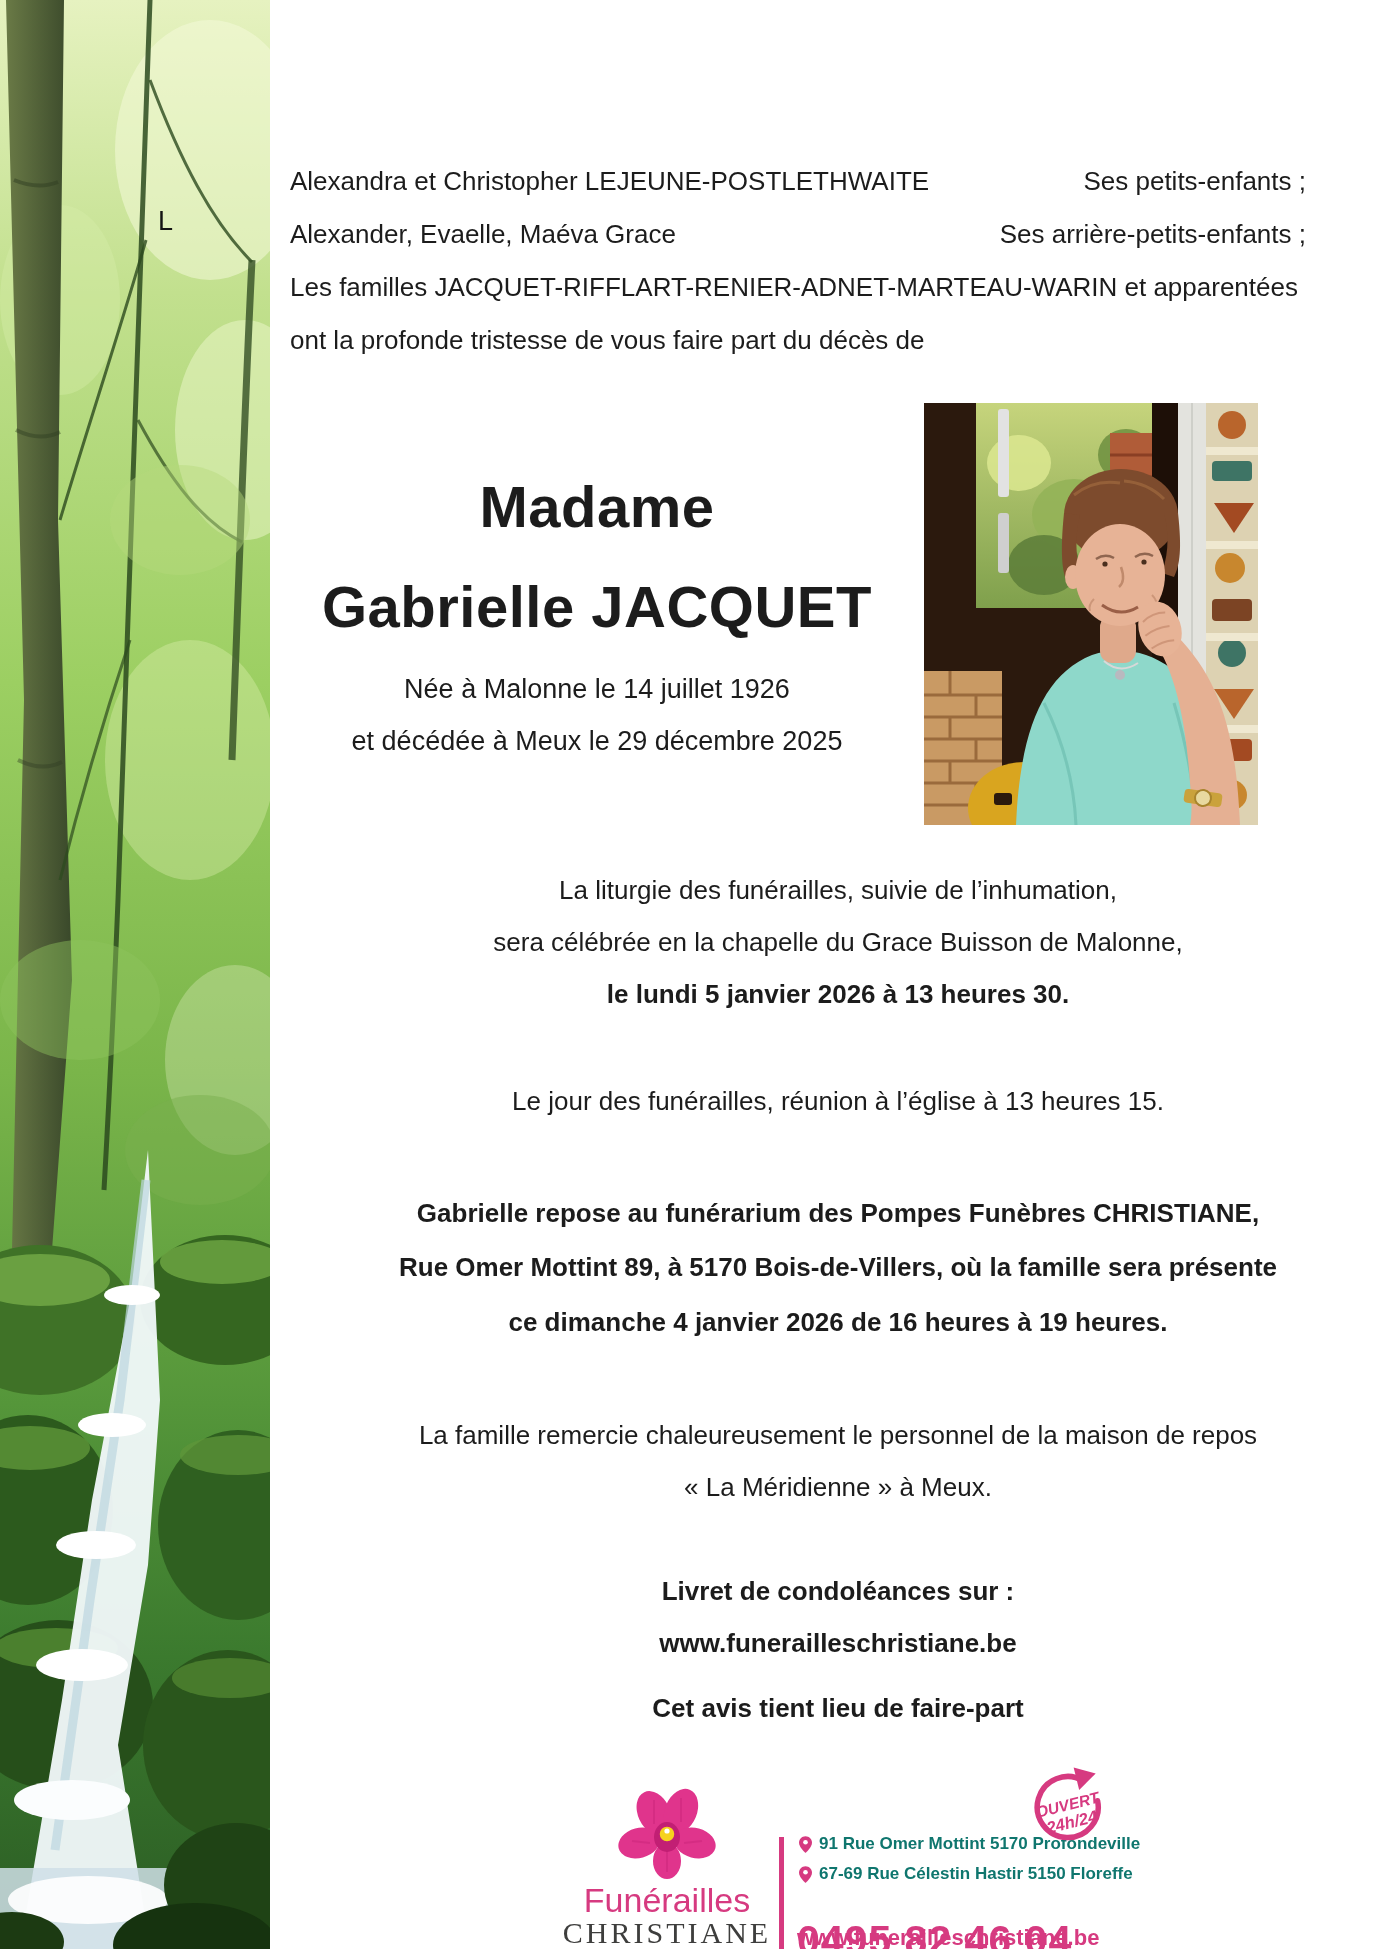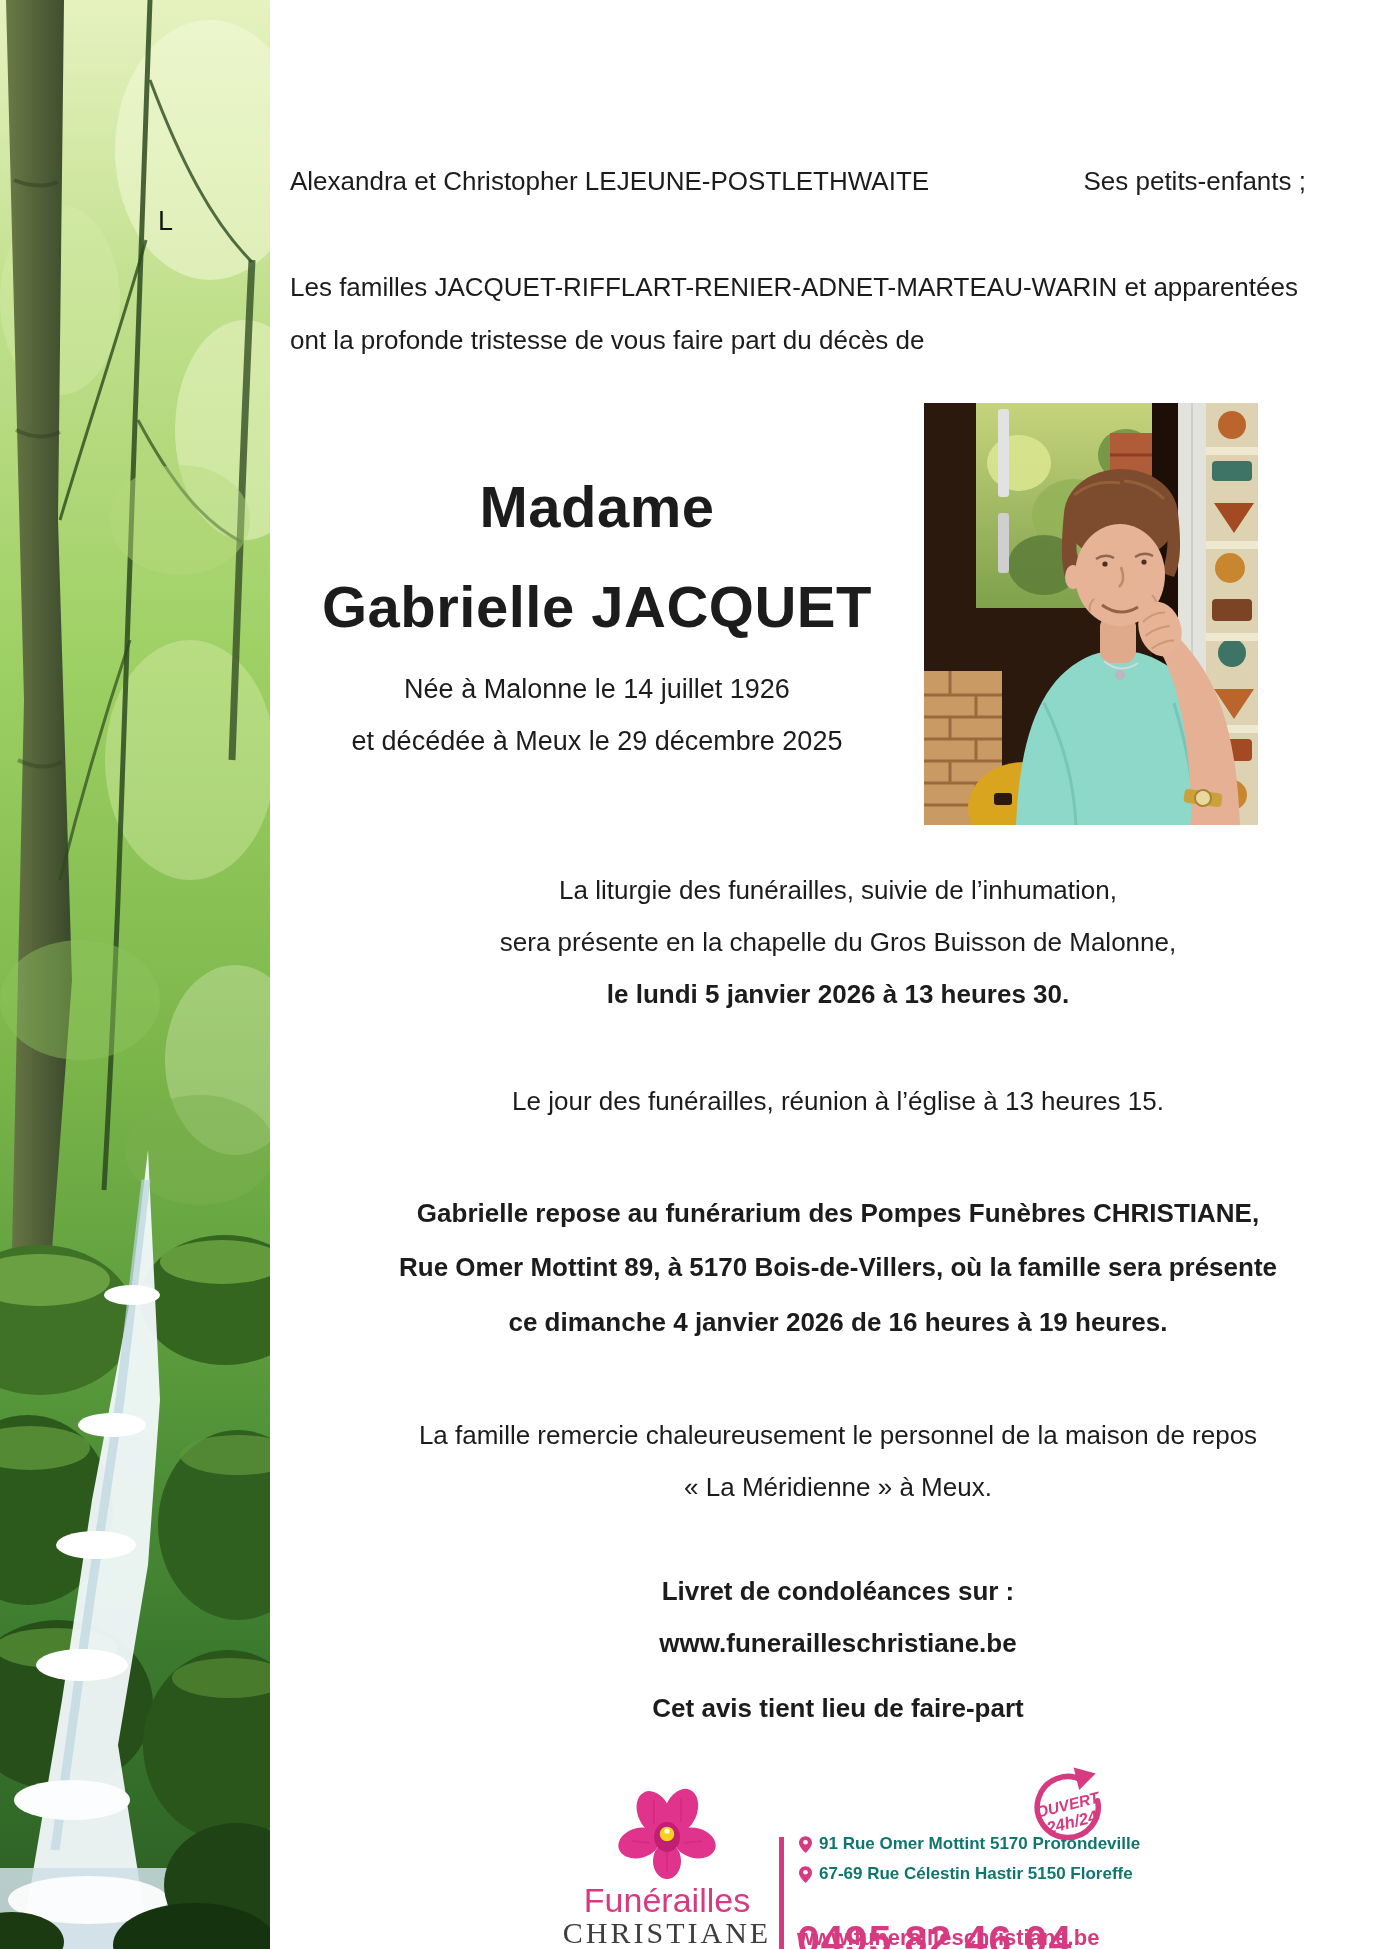--- a/index.html
+++ b/index.html
@@ -100,20 +100,24 @@
       <ellipse cx="236" cy="1885" rx="72" ry="62" fill="#1f4315"></ellipse>
       <ellipse cx="195" cy="1945" rx="82" ry="42" fill="#16330f"></ellipse>
       <ellipse cx="12" cy="1942" rx="52" ry="30" fill="#1c3a12"></ellipse>
     </svg>
     <span class="stray-l">L</span>
   </div>
 
   <div class="hrow" style="top:164px">
     <span>Alexandra et Christopher LEJEUNE-POSTLETHWAITE</span>
     <span>Ses petits-enfants ;</span>
+  </div>
+  <div class="hrow" style="top:217px">
+    <span>Alexander, Evaelle, Maéva Grace</span>
+    <span>Ses arrière-petits-enfants ;</span>
   </div>
   <div class="hrow" style="top:270px">
     <span>Les familles JACQUET-RIFFLART-RENIER-ADNET-MARTEAU-WARIN et apparentées</span>
     <span></span>
   </div>
   <div class="hrow" style="top:323px">
     <span>ont la profonde tristesse de vous faire part du décès de</span>
     <span></span>
   </div>
 
@@ -188,21 +192,21 @@
       <path d="M180,258 q16,14 34,2" stroke="#d8d8d8" stroke-width="2" fill="none"></path>
       <circle cx="196" cy="272" r="5" fill="#b9b9bf"></circle>
       <g transform="rotate(8 279 395)">
         <rect x="260" y="388" width="38" height="14" rx="4" fill="#caa23c"></rect>
         <circle cx="279" cy="395" r="8" fill="#e8d9a0" stroke="#a8842e" stroke-width="2"></circle>
       </g>
     </svg>
   </div>
 
   <div class="bline" style="top:873px">La liturgie des funérailles, suivie de l’inhumation,</div>
-  <div class="bline" style="top:925px">sera présente en la chapelle du Gros Buisson de Malonne,</div>
+  <div class="bline" style="top:925px">sera célébrée en la chapelle du Grace Buisson de Malonne,</div>
   <div class="bline b" style="top:977px">le lundi 5 janvier 2026 à 13 heures 30.</div>
   <div class="bline" style="top:1084px">Le jour des funérailles, réunion à l’église à 13 heures 15.</div>
 
   <div class="bline b" style="top:1196px">Gabrielle repose au funérarium des Pompes Funèbres CHRISTIANE,</div>
   <div class="bline b" style="top:1250px">Rue Omer Mottint 89, à 5170 Bois-de-Villers, où la famille sera présente</div>
   <div class="bline b" style="top:1305px">ce dimanche 4 janvier 2026 de 16 heures à 19 heures.</div>
 
   <div class="bline" style="top:1418px">La famille remercie chaleureusement le personnel de la maison de repos</div>
   <div class="bline" style="top:1470px">« La Méridienne » à Meux.</div>
 

